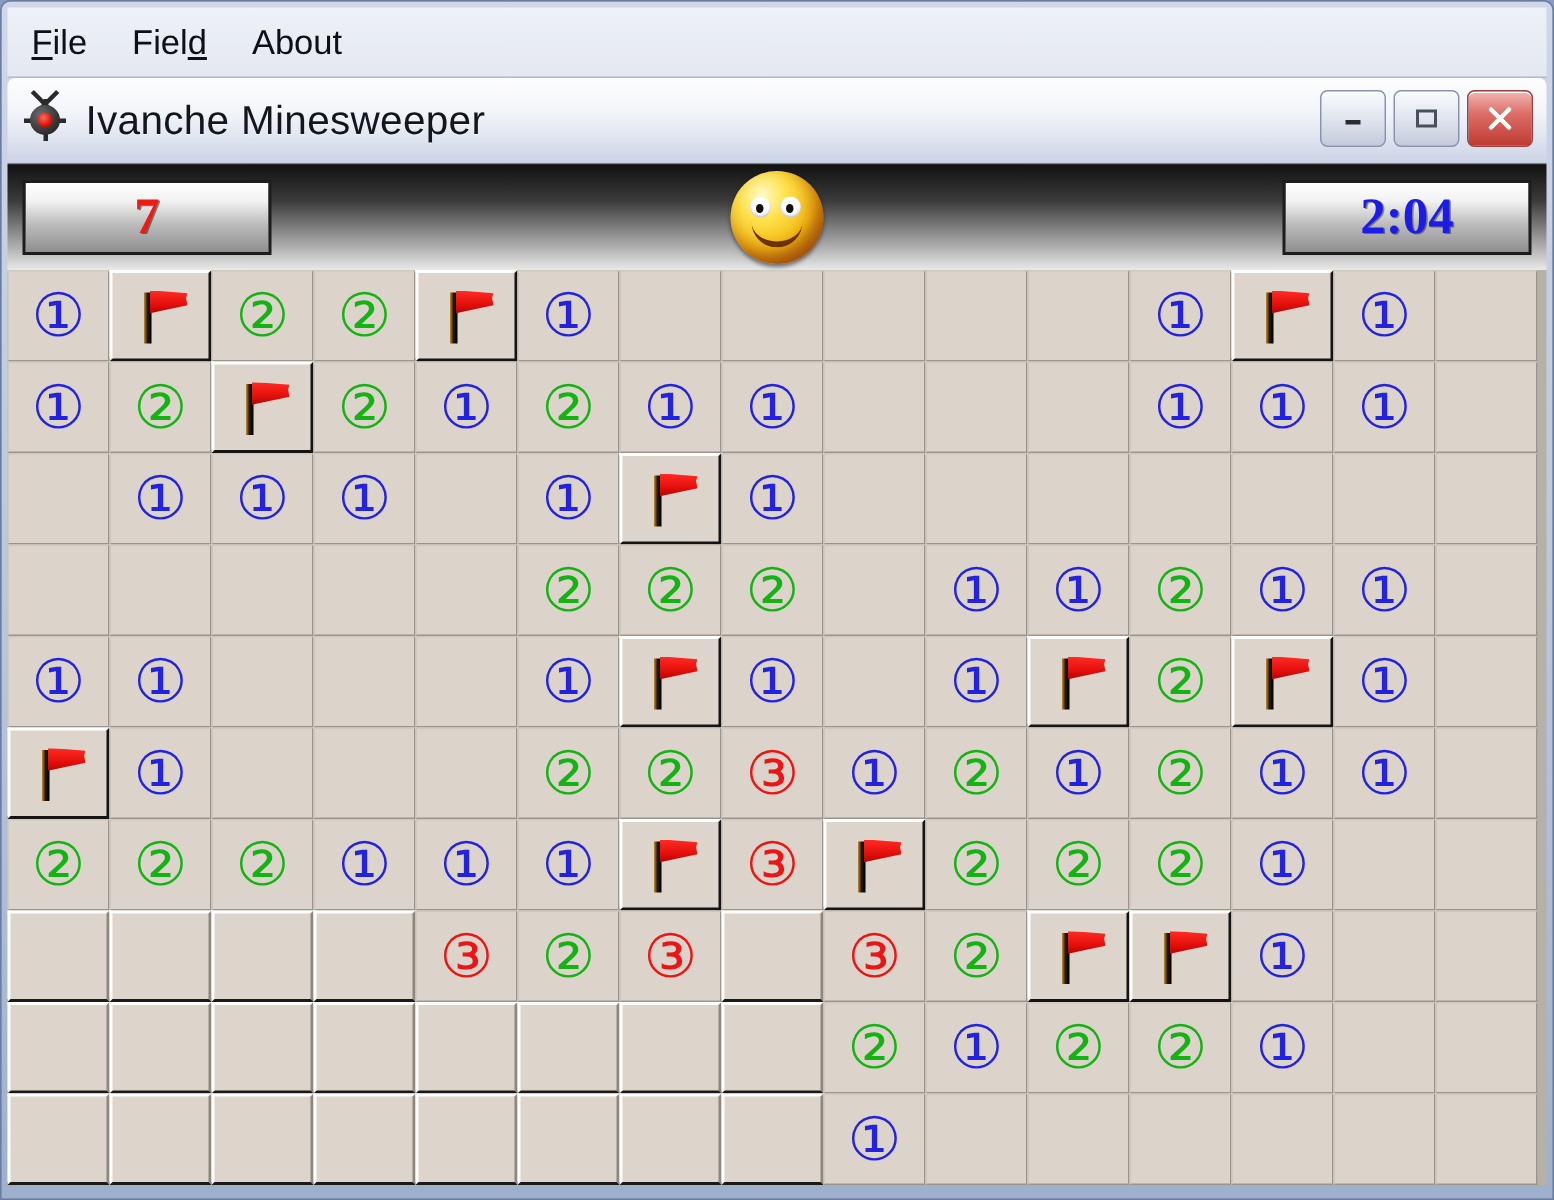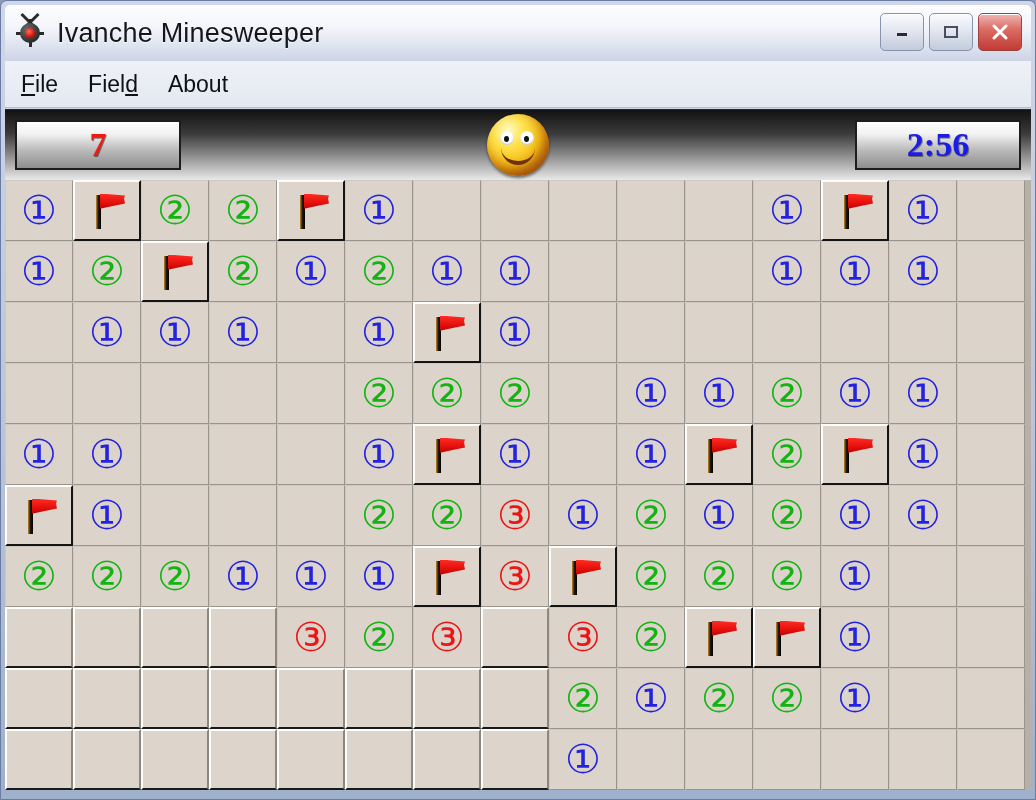--- a/index.html
+++ b/index.html
@@ -159,20 +159,26 @@
   .mine-spike{position:absolute;background:#2a2a2a;}
   .sp-h{left:1px;top:14px;width:28px;height:3px;}
   .sp-v{left:14px;top:1px;width:3px;height:28px;}
   .sp-d1{left:3px;top:3px;width:24px;height:3px;transform:rotate(45deg);transform-origin:center;}
   .sp-d2{left:3px;top:3px;width:24px;height:3px;transform:rotate(-45deg);transform-origin:center;}
 </style>
 </head>
 <body>
 
 <div id="app">
+
+  <div id="menubar">
+    <div class="menu-item"><u>F</u>ile</div>
+    <div class="menu-item">Fiel<u>d</u></div>
+    <div class="menu-item">About</div>
+  </div>
 
   <div id="titlebar">
     <div id="app-icon">
       <div class="mine-spike sp-h"></div>
       <div class="mine-spike sp-v"></div>
       <div class="mine-spike sp-d1"></div>
       <div class="mine-spike sp-d2"></div>
       <div class="mine-dot"></div>
     </div>
     <div id="title-text">Ivanche Minesweeper</div>
@@ -189,39 +195,33 @@
         </svg>
       </div>
       <div class="wb" id="close-button">
         <svg width="20" height="18" viewBox="0 0 20 18">
           <path d="M4 3 L16 15 M16 3 L4 15" stroke="#ffffff" stroke-width="3" stroke-linecap="round"></path>
         </svg>
       </div>
     </div>
   </div>
 
-  <div id="menubar">
-    <div class="menu-item"><u>F</u>ile</div>
-    <div class="menu-item">Fiel<u>d</u></div>
-    <div class="menu-item">About</div>
-  </div>
-
   <div id="statusbar">
     <div class="lcd" id="mine-counter">
       <span id="mine-count-value">7</span>
     </div>
 
     <div id="smiley-button">
       <div class="eye" id="eye-left"></div>
       <div class="eye" id="eye-right"></div>
       <div id="mouth"></div>
     </div>
 
     <div class="lcd" id="timer-display">
-      <span id="timer-value">2:56</span>
+      <span id="timer-value">2:04</span>
     </div>
   </div>
 
   <div id="grid-area">
     <div id="grid">
         <div class="cell revealed">
           <span class="num n1">①</span>
         </div>
         <div class="cell flag">
           <div class="flagicon">

